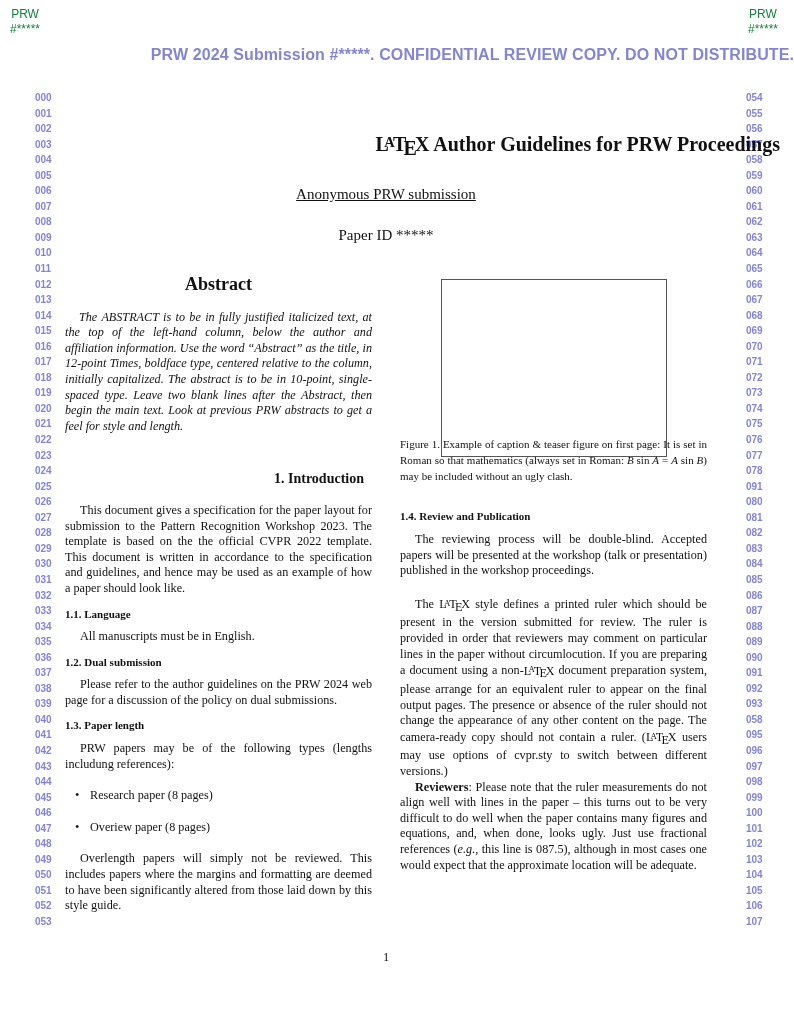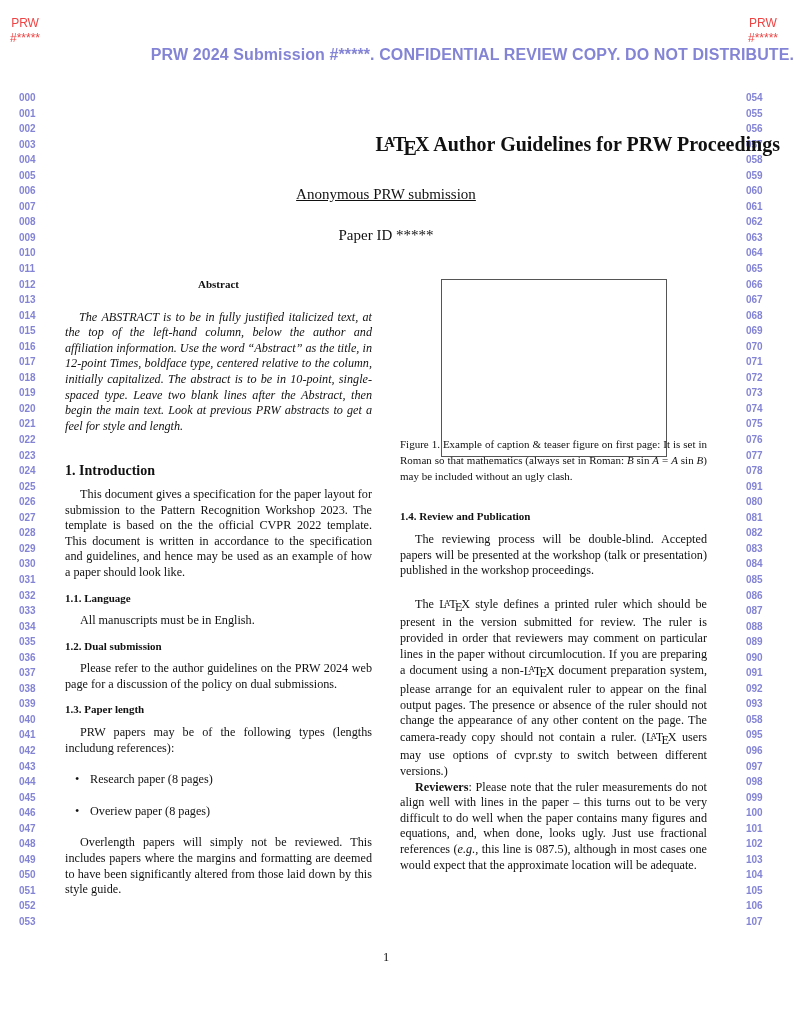--- a/index.html
+++ b/index.html
@@ -1,42 +1,42 @@
 <!DOCTYPE html>
 <html><head>
 <meta charset="utf-8">
 <style>
   html, body { margin:0; padding:0; background:#ffffff; }
   body { width:794px; height:1028px; position:relative; overflow:hidden;
          font-family:"Liberation Serif", serif; color:#111; }
-  .corner { position:absolute; top:16px; font-family:"Liberation Sans", sans-serif;
-            font-size:12px; line-height:15px; color:#ef4444; text-align:center; }
+  .corner { position:absolute; top:7px; font-family:"Liberation Sans", sans-serif;
+            font-size:12px; line-height:15px; color:#15803d; text-align:center; }
   .corner.left { left:10px; }
   .corner.right { right:16px; }
   .banner { position:absolute; top:46px; left:0; width:794px; text-align:right;
             font-family:"Liberation Sans", sans-serif; font-weight:bold; font-size:16px;
             color:#8484d6; letter-spacing:0.1px; }
   .ruler { position:absolute; top:90px; font-family:"Liberation Sans", sans-serif;
            font-weight:bold; font-size:10px; color:#8484d6; }
-  .ruler.left { left:19px; }
+  .ruler.left { left:35px; }
   .ruler.right { left:746px; }
   .ruler div { height:15.55px; line-height:15.55px; }
   .title { position:absolute; top:133px; left:0; width:780px; text-align:right;
            font-weight:bold; font-size:20px; }
   .latex { font-family:"Liberation Serif", serif; }
   .latex .a { font-size:0.72em; vertical-align:0.28em; margin-left:-0.32em; margin-right:-0.12em; }
   .latex .e { vertical-align:-0.22em; margin-left:-0.14em; margin-right:-0.1em; }
   .author { position:absolute; top:186px; left:0; width:772px; text-align:center; font-size:15px;text-decoration:underline; }
   .paperid { position:absolute; top:227px; left:0; width:772px; text-align:center; font-size:15px; }
   .col { position:absolute; width:307px; font-size:12.2px; line-height:15.6px; text-align:justify; }
   .col.left { left:65px; }
   .col.right { left:400px; width:307px; }
-  h2.abstract-h { margin:0; text-align:center; font-size:11px; font-weight:bold; }
+  h2.abstract-h { margin:0; text-align:center; font-size:18px; font-weight:bold; }
   .abstract { font-style:italic; text-indent:14px; margin:0; }
-  h3 { margin:0; font-size:14px; font-weight:bold; text-align:left; }
+  h3 { margin:8px; font-size:14px; font-weight:bold; text-align:right; }
   h4 { margin:0; font-size:11px; font-weight:bold; text-align:left; }
   p { margin:0; text-indent:15px; }
   .bullets { list-style:none; padding:0; margin:0; }
   .bullets li { padding-left:10px; position:relative; }
   .bullets li .dot { position:absolute; left:10px; }
   .bullets li .txt { margin-left:15px; display:inline-block; }
   .figure-box { position:absolute; left:441px; top:279px; width:224px; height:176px;
                 border:1px solid #555; background:#fff; }
   .caption { font-size:11px; line-height:15.8px; text-align:justify; }
   .math { font-style:italic; }

